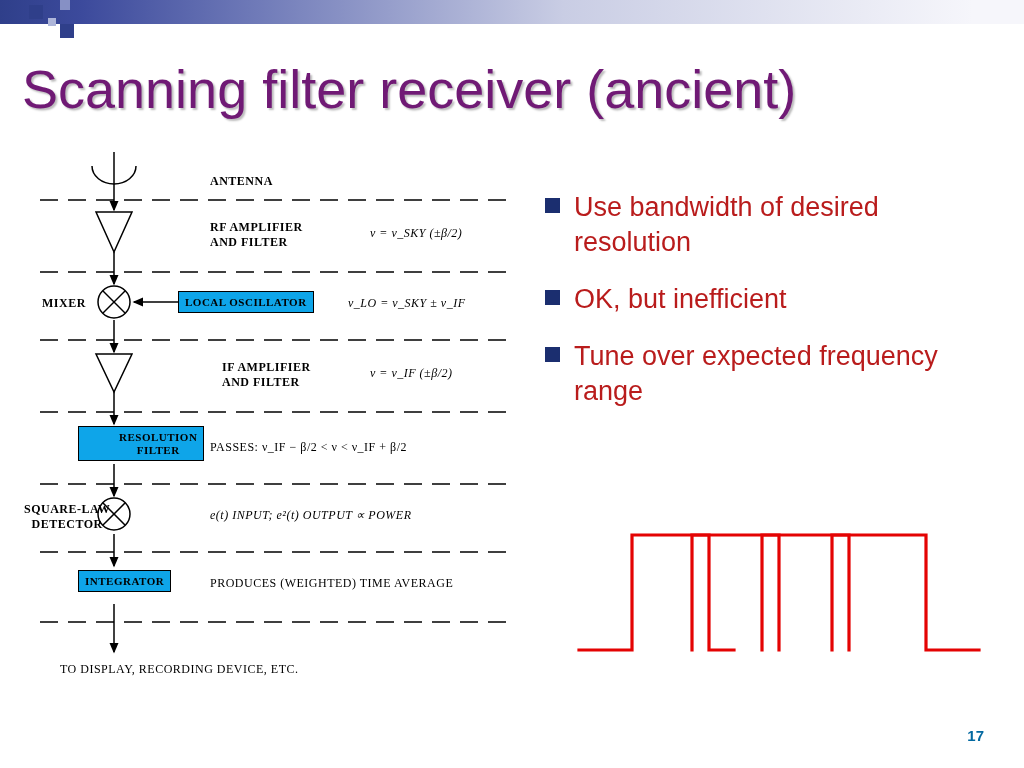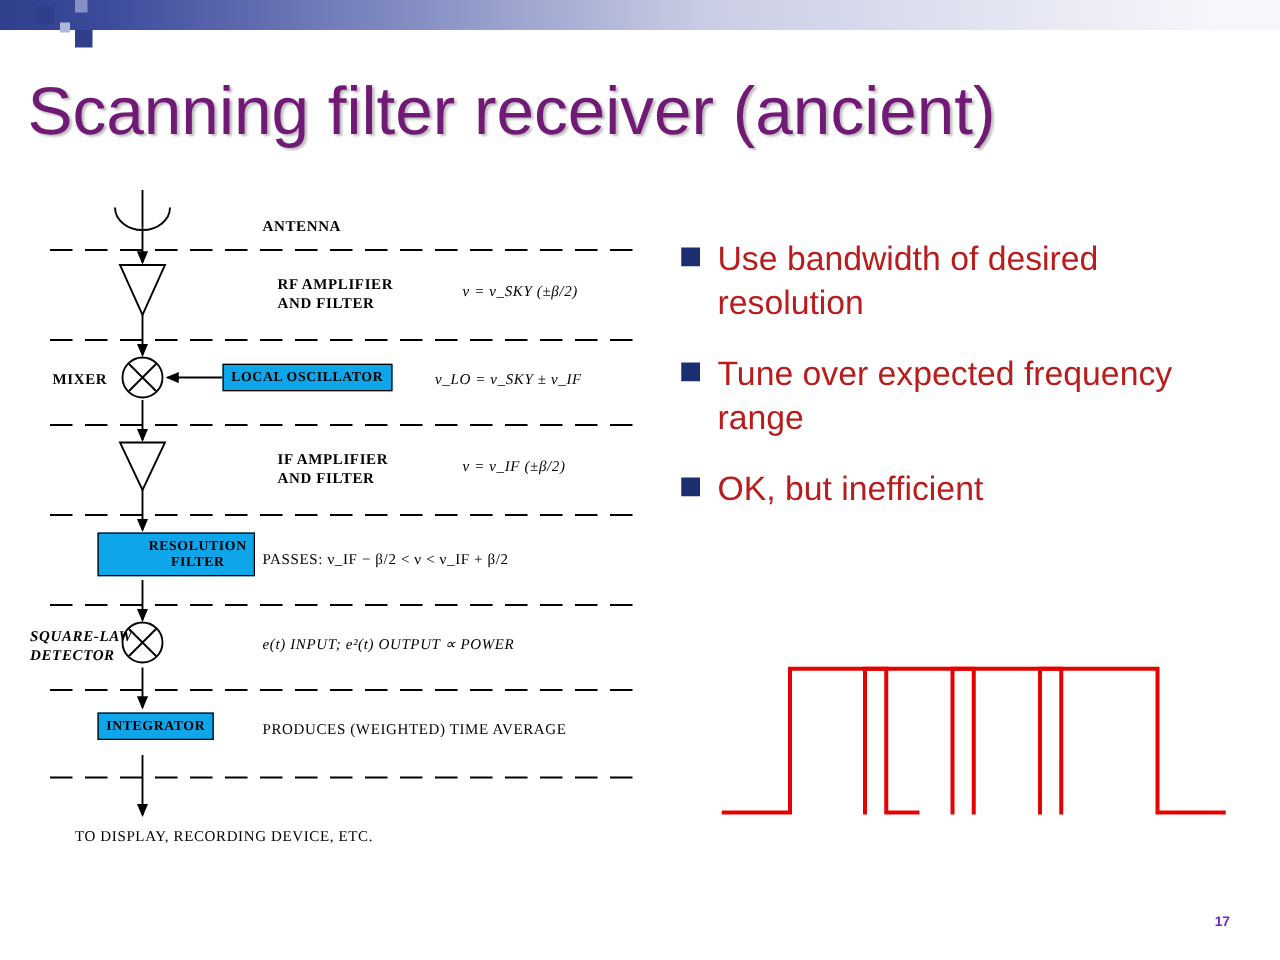--- a/index.html
+++ b/index.html
@@ -34,21 +34,21 @@
     position: absolute; left: 545px; top: 190px; width: 450px;
   }
   .bulrow { display: flex; align-items: flex-start; margin-bottom: 22px; }
   .bulsq { width: 15px; height: 15px; background:#1b2e6f; flex:0 0 15px; margin-top:8px; margin-right: 14px; }
   .bultxt { font-size: 27px; color:#b91c1c; line-height: 1.3; }
   .red-steps {
     position: absolute; left: 574px; top: 520px; width: 410px; height: 140px;
   }
   .pagenum {
     position: absolute; right: 40px; bottom: 24px;
-    font-size: 11px; font-weight: bold; color:#6d28d9;
+    font-size: 15px; font-weight: bold; color:#0369a1;
   }
   
   .dlabel { position:absolute; font-family: "Times New Roman", serif; font-size: 12px; font-weight: bold; letter-spacing: 0.5px; }
   .dbox { position:absolute; border:1.5px solid #000; font-family:"Times New Roman",serif; font-size:11px; font-weight:bold; text-align:center; padding:4px 6px; background:#0ea5e9; letter-spacing:0.5px; }
 </style>
 </head>
 <body>
 
 <div class="topbar"></div>
 <div class="sq sq1"></div>
@@ -102,56 +102,56 @@
 
     <polygon points="66,202 102,202 84,240" fill="#fff" stroke="#000" stroke-width="1.5"></polygon>
 
     <circle cx="84" cy="362" r="16" fill="#fff" stroke="#000" stroke-width="1.5"></circle>
     <line x1="73" y1="351" x2="95" y2="373" stroke="#000" stroke-width="1.5"></line>
     <line x1="95" y1="351" x2="73" y2="373" stroke="#000" stroke-width="1.5"></line>
   </svg>
 
   
   <div class="dlabel" style="left:180px; top:22px;">ANTENNA</div>
-  <div class="dlabel" style="left:180px; top:68px; white-space:pre;margin-left:12px;">RF AMPLIFIER
+  <div class="dlabel" style="left:180px; top:68px; white-space:pre;">RF AMPLIFIER
 AND FILTER</div>
   <div class="dlabel" style="left:340px; top:74px; font-style:italic; font-weight:normal;">ν = ν_SKY  (±β/2)</div>
 
   <div class="dlabel" style="left:12px; top:144px;">MIXER</div>
   <div class="dbox" style="left:148px; top:139px;">LOCAL OSCILLATOR</div>
   <div class="dlabel" style="left:318px; top:144px; font-style:italic; font-weight:normal;">ν_LO = ν_SKY ± ν_IF</div>
 
   <div class="dlabel" style="left:192px; top:208px; white-space:pre;">IF AMPLIFIER
 AND FILTER</div>
   <div class="dlabel" style="left:340px; top:214px; font-style:italic; font-weight:normal;">ν = ν_IF  (±β/2)</div>
 
   <div class="dbox" style="left:48px; top:274px; line-height:1.15;padding-left:40px;">RESOLUTION<br>FILTER</div>
   <div class="dlabel" style="left:180px; top:288px; font-weight:normal;">PASSES:  ν_IF − β/2 &lt; ν &lt; ν_IF + β/2</div>
 
-  <div class="dlabel" style="left:-6px; top:350px; white-space:pre; text-align:left;font-style:italic;">SQUARE-LAW<br>DETECTOR</div>
+  <div class="dlabel" style="left:-6px; top:350px; white-space:pre; text-align:center;">SQUARE-LAW<br>DETECTOR</div>
   <div class="dlabel" style="left:180px; top:356px; font-weight:normal;font-style:italic;">e(t) INPUT; e²(t) OUTPUT ∝ POWER</div>
 
   <div class="dbox" style="left:48px; top:418px;">INTEGRATOR</div>
   <div class="dlabel" style="left:180px; top:424px; font-weight:normal;">PRODUCES (WEIGHTED) TIME AVERAGE</div>
 
   <div class="dlabel" style="left:30px; top:510px; font-weight:normal;">TO DISPLAY, RECORDING DEVICE, ETC.</div>
 </div>
 
 <div class="bullets">
   <div class="bulrow">
     <div class="bulsq"></div>
     <div class="bultxt">Use bandwidth of desired resolution</div>
   </div>
   <div class="bulrow">
     <div class="bulsq"></div>
-    <div class="bultxt">Tune over expected frequency range</div>
+    <div class="bultxt">OK, but inefficient</div>
   </div>
   <div class="bulrow">
     <div class="bulsq"></div>
-    <div class="bultxt">OK, but inefficient</div>
+    <div class="bultxt">Tune over expected frequency range</div>
   </div>
 </div>
 
 <svg class="red-steps" viewBox="0 0 410 140">
   <g stroke="#e40303" stroke-width="3.2" fill="none" stroke-linecap="square">
 
     <path d="M5 130 L58 130 L58 15 L135 15 L135 130 L160 130"></path>
 
     <path d="M118 130 L118 15 L205 15 L205 130"></path>
 

